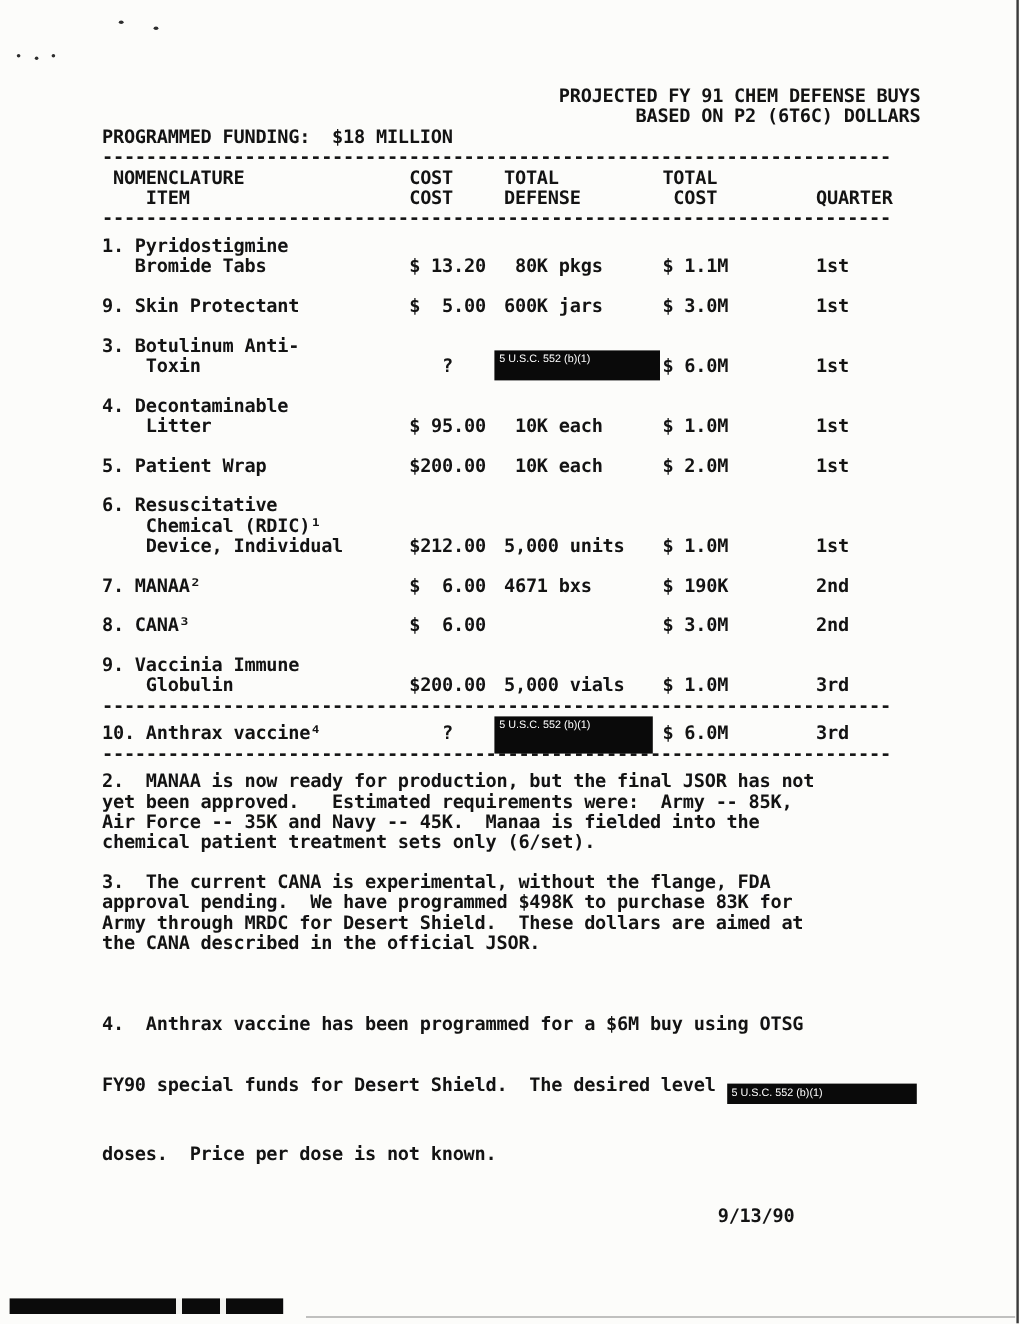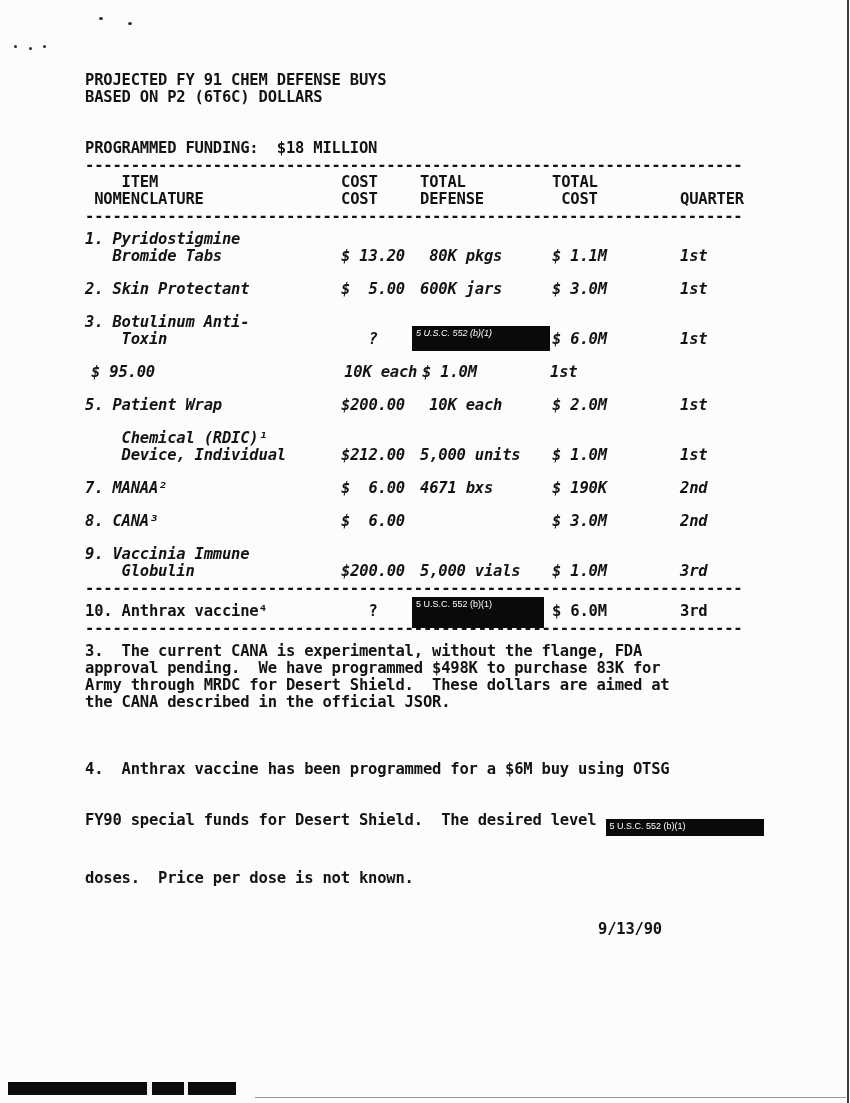--- a/index.html
+++ b/index.html
@@ -7,25 +7,25 @@
   body {
     width:850px; height:1103px; overflow:hidden; position:relative;
     background:#fcfcfa;
     font-family:"DejaVu Sans Mono", monospace;
     font-weight:700;
     font-size:15.5px; line-height:17px; letter-spacing:-0.2px;
     color:#131313;
   }
   .content { position:absolute; left:85px; top:72px; width:682px; }
   .pre { white-space:pre; }
-  .title { text-align:left; }
-  .funding { margin-top:34px; }
+  .title { text-align:right; }
+  .funding { }
   .rule { white-space:pre; overflow:hidden; width:682px; }
   .grid { display:grid; grid-template-columns:250px 85px 130px 130px 85px; align-items:end; }
-  .rows .grid { margin-top:16px;font-style:italic; }
+  .rows .grid { margin-top:16px; }
   .rows .grid:first-child { margin-top:6px; }
   .cell-unit { padding-left:6px; }
   .cell-cost { padding-left:2px; }
   .redaction {
     margin-left:-8px; width:138px; height:25px; margin-bottom:-3px;
     background:#0a0a0a; color:#ffffff;
     font-family:"Liberation Sans", sans-serif; font-weight:400;
     font-size:9px; line-height:11px; letter-spacing:0;
     padding:2px 0 0 4px; position:relative; z-index:2;
   }
@@ -72,22 +72,22 @@
   <div class="title">
     <div>PROJECTED FY 91 CHEM DEFENSE BUYS</div>
     <div>BASED ON P2 (6T6C) DOLLARS</div>
   </div>
 
   <div class="funding pre">PROGRAMMED FUNDING:  $18 MILLION</div>
   <div class="rule">------------------------------------------------------------------------</div>
 
   <div class="grid">
     <div>
+      <div class="pre"> NOMENCLATURE</div>
       <div class="pre">    ITEM</div>
-      <div class="pre"> NOMENCLATURE</div>
     </div>
     <div class="cell-unit">
       <div class="pre">COST</div>
       <div class="pre">COST</div>
     </div>
     <div>
       <div class="pre">TOTAL</div>
       <div class="pre">DEFENSE</div>
     </div>
     <div class="cell-cost">
@@ -109,21 +109,21 @@
         <div class="pre">   Bromide Tabs</div>
       </div>
       <div class="pre cell-unit">$ 13.20</div>
       <div class="pre"> 80K pkgs</div>
       <div class="pre cell-cost">$ 1.1M</div>
       <div class="pre">1st</div>
     </div>
 
     <div class="grid">
       <div>
-        <div class="pre">2. Skin Protectant</div>
+        <div class="pre">9. Skin Protectant</div>
       </div>
       <div class="pre cell-unit">$  5.00</div>
       <div class="pre">600K jars</div>
       <div class="pre cell-cost">$ 3.0M</div>
       <div class="pre">1st</div>
     </div>
 
     <div class="grid">
       <div>
         <div class="pre">3. Botulinum Anti-</div>
@@ -133,38 +133,43 @@
       <div>
         <div class="redaction">
           <span>5 U.S.C. 552 (b)(1)</span>
         </div>
       </div>
       <div class="pre cell-cost">$ 6.0M</div>
       <div class="pre">1st</div>
     </div>
 
     <div class="grid">
+      <div>
+        <div class="pre">4. Decontaminable</div>
+        <div class="pre">    Litter</div>
+      </div>
       <div class="pre cell-unit">$ 95.00</div>
       <div class="pre"> 10K each</div>
       <div class="pre cell-cost">$ 1.0M</div>
       <div class="pre">1st</div>
     </div>
 
     <div class="grid">
       <div>
         <div class="pre">5. Patient Wrap</div>
       </div>
       <div class="pre cell-unit">$200.00</div>
       <div class="pre"> 10K each</div>
       <div class="pre cell-cost">$ 2.0M</div>
       <div class="pre">1st</div>
     </div>
 
     <div class="grid">
       <div>
+        <div class="pre">6. Resuscitative</div>
         <div class="pre">    Chemical (RDIC)¹</div>
         <div class="pre">    Device, Individual</div>
       </div>
       <div class="pre cell-unit">$212.00</div>
       <div class="pre">5,000 units</div>
       <div class="pre cell-cost">$ 1.0M</div>
       <div class="pre">1st</div>
     </div>
 
     <div class="grid">
@@ -212,20 +217,24 @@
         <span>5 U.S.C. 552 (b)(1)</span>
       </div>
     </div>
     <div class="pre cell-cost">$ 6.0M</div>
     <div class="pre">3rd</div>
   </div>
 
   <div class="rule">------------------------------------------------------------------------</div>
 
   <div class="fns">
+    <div class="fn">2.  MANAA is now ready for production, but the final JSOR has not
+yet been approved.   Estimated requirements were:  Army -- 85K,
+Air Force -- 35K and Navy -- 45K.  Manaa is fielded into the
+chemical patient treatment sets only (6/set).</div>
     <div class="fn">3.  The current CANA is experimental, without the flange, FDA
 approval pending.  We have programmed $498K to purchase 83K for
 Army through MRDC for Desert Shield.  These dollars are aimed at
 the CANA described in the official JSOR.</div>
     <div class="fn">
       <div class="pre">4.  Anthrax vaccine has been programmed for a $6M buy using OTSG</div>
       <div class="pre"><span>FY90 special funds for Desert Shield.  The desired level </span><span class="redaction-inline"><span>5 U.S.C. 552 (b)(1)</span></span></div>
       <div class="pre">doses.  Price per dose is not known.</div>
     </div>
   </div>

